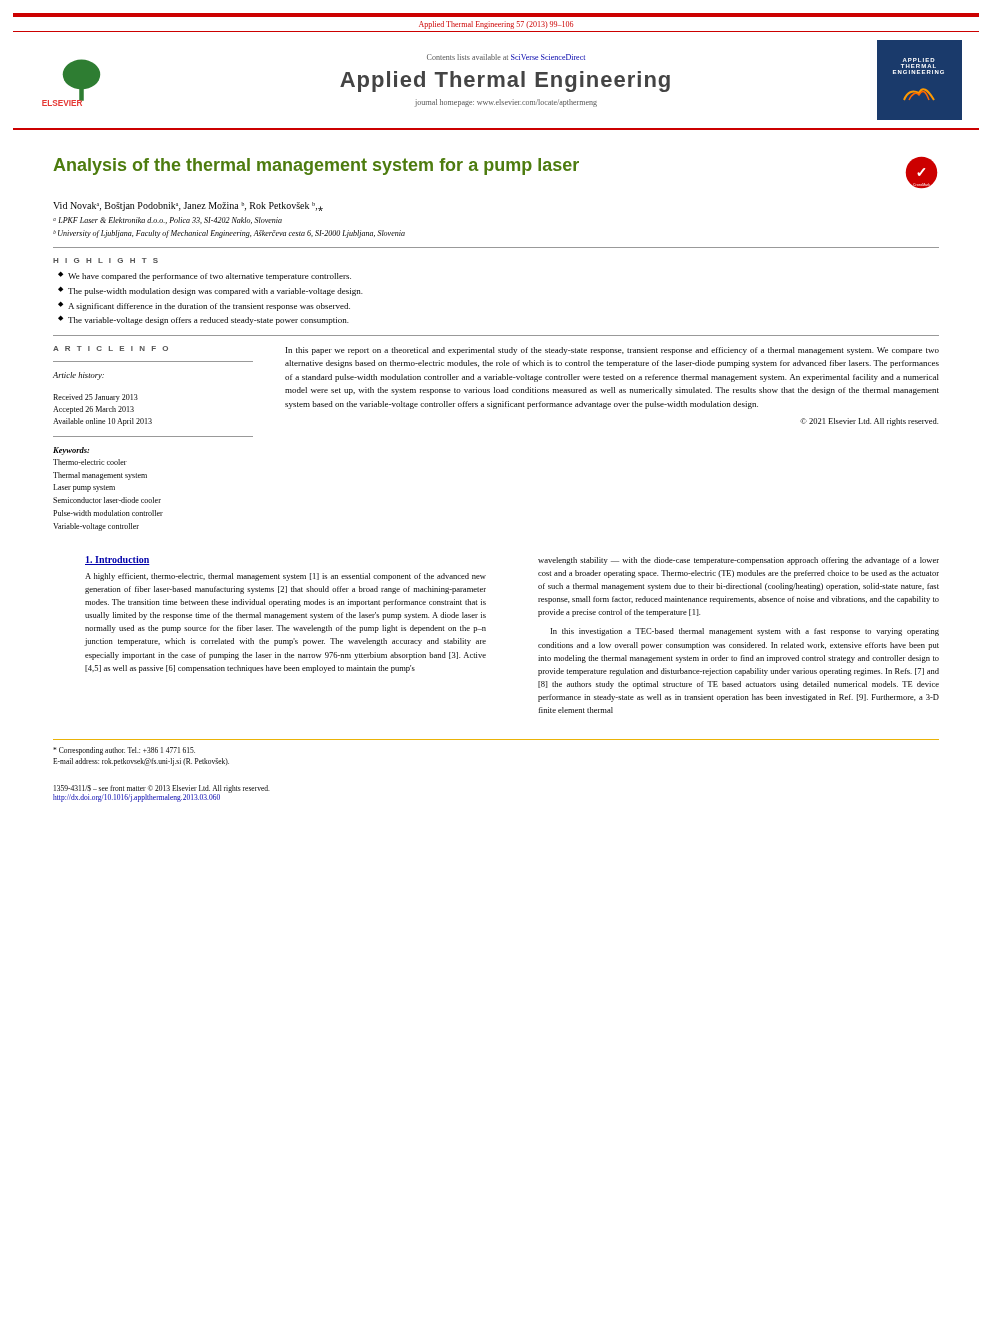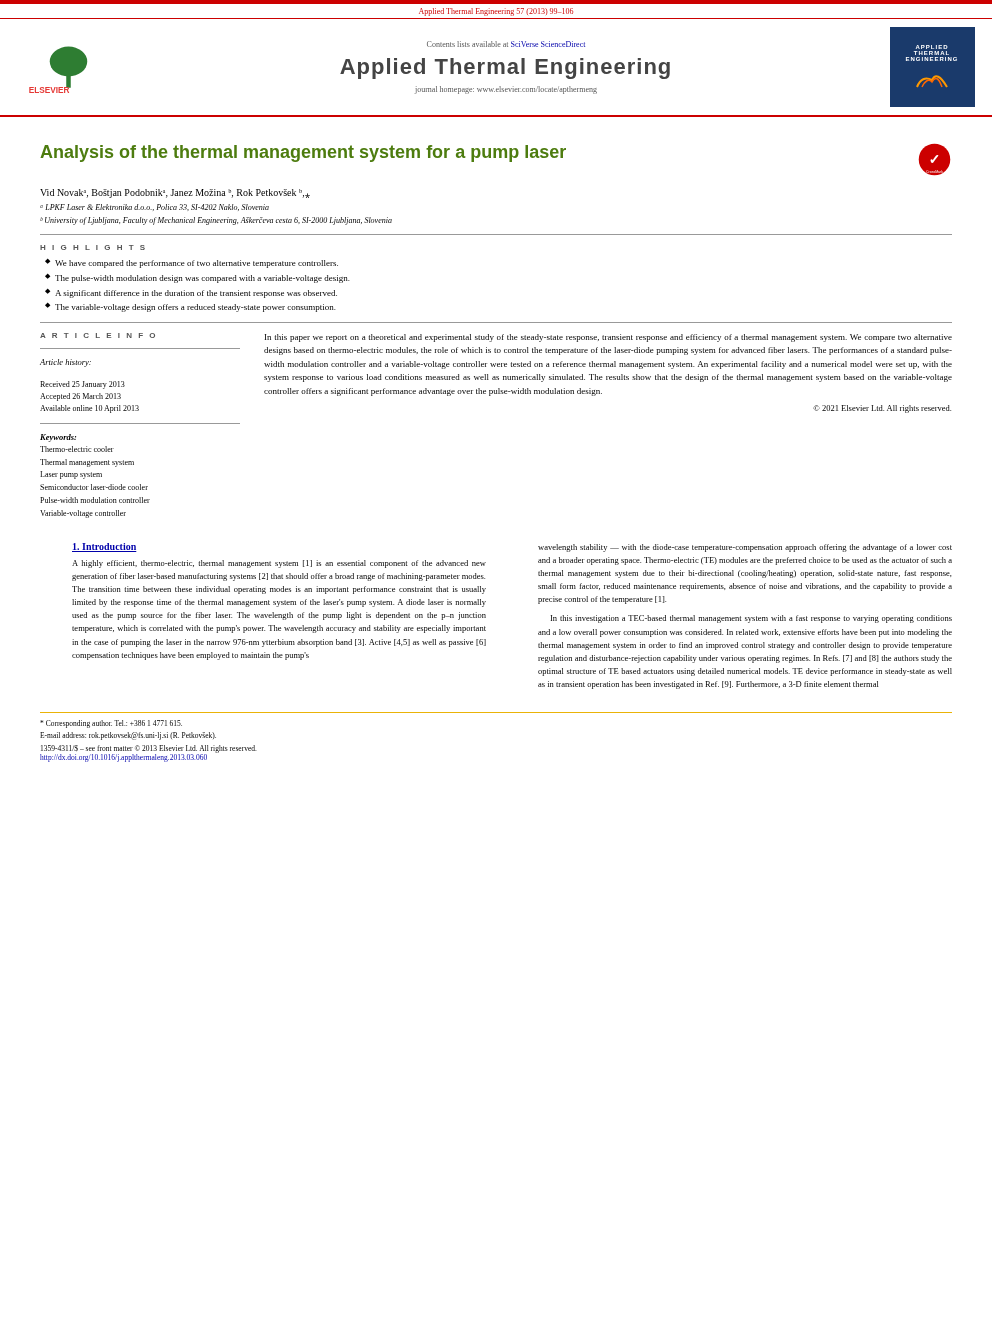--- a/index.html
+++ b/index.html
@@ -7,21 +7,21 @@
       background: #fff;
       font-family: 'Times New Roman', Times, serif;
       font-size: 9.5px;
       color: #000;
       width: 992px;
       min-height: 1323px;
     }
     .page-wrapper {
       width: 992px;
       background: #fff;
-      padding: 0;
+      padding: 13px;
     }
     
     .top-bar {
       background: #c00;
       height: 4px;
       width: 100%;
     }
     
     .journal-ref-line {
       text-align: center;
@@ -159,21 +159,21 @@
     .highlights-list li::before {
       content: '◆';
       position: absolute;
       left: 0;
       font-size: 7px;
       color: #000;
     }
     
     .two-col-area {
       display: flex;
-      gap: 24px;
+      gap: 32px;
       margin-top: 8px;
     }
     .article-info-col {
       width: 200px;
       flex-shrink: 0;
     }
     .abstract-col {
       flex: 1;
     }
     .info-section-label {
@@ -262,21 +262,21 @@
       margin-top: 15px;
       border-top: 1px solid #eab308;
       padding-top: 5px;
     }
     .footnote-text {
       font-size: 7.5px;
       line-height: 1.5;
     }
     .copyright-footer {
       font-size: 7.5px;
-      margin-top: 3px;
+      margin-top: 17px;
     }
     
     .elsevier-svg {
       width: 90px;
     }
   </style>
 </head>
 <body>
 
 <div class="page-wrapper">

